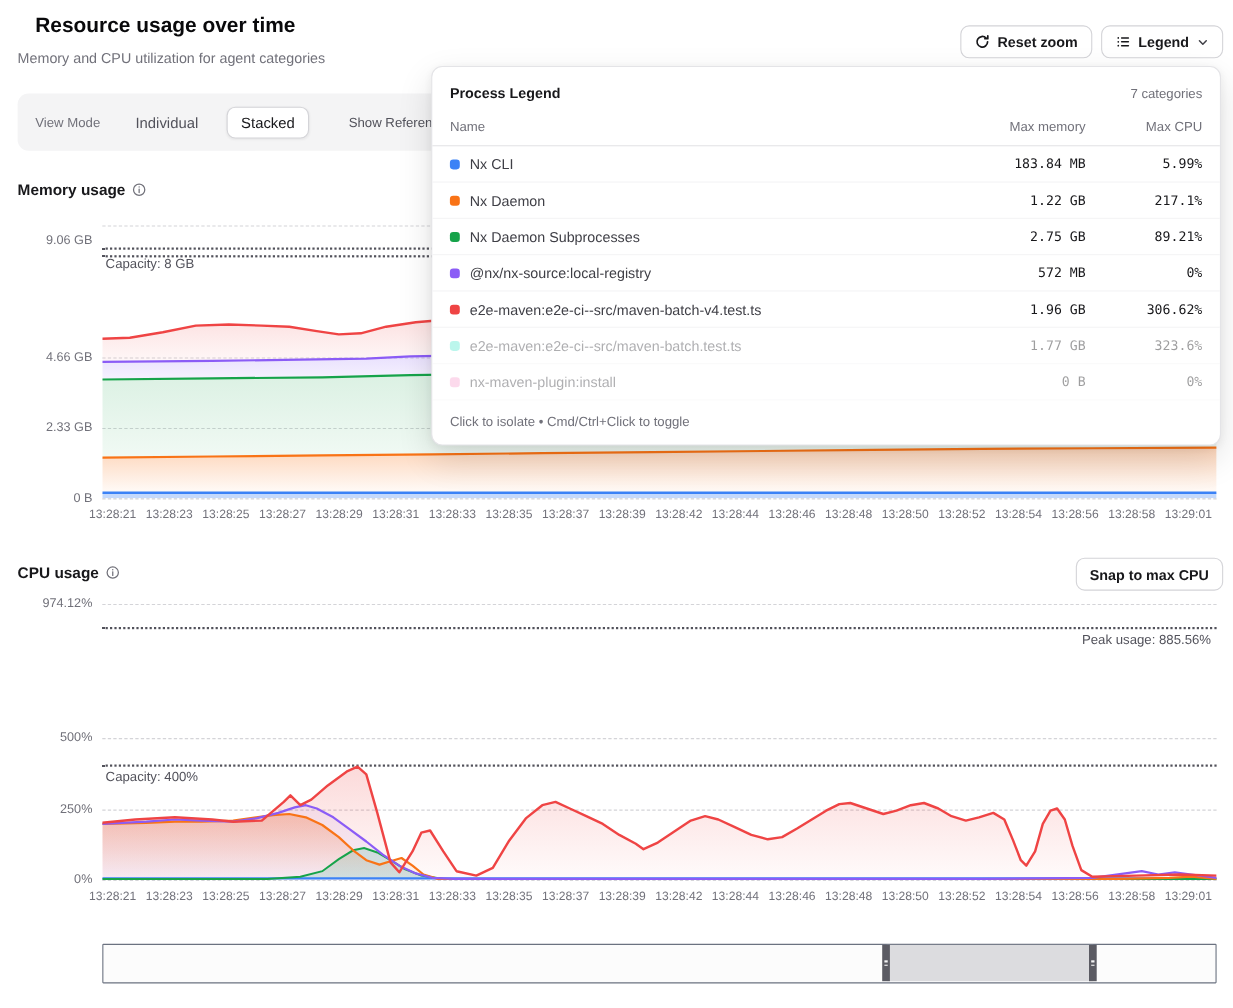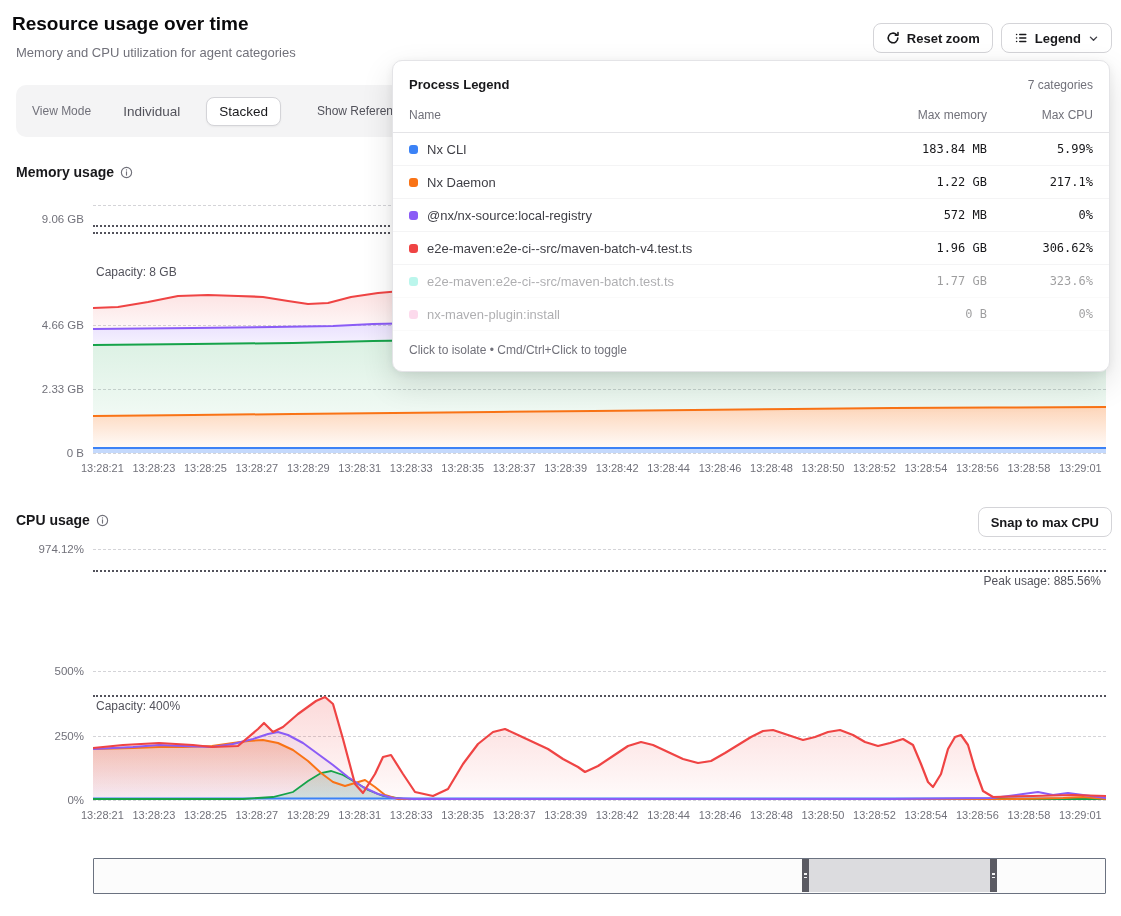--- a/index.html
+++ b/index.html
@@ -1,21 +1,21 @@
 <!DOCTYPE html>
 <html><head>
 <meta charset="utf-8">
 <style>
   * { margin:0; padding:0; box-sizing:border-box; }
   html,body { background:#fff; }
   body { font-family:"Liberation Sans", sans-serif; color:#18181b; }
   .page { position:relative; width:1121px; height:916px; background:#fff; overflow:hidden; }
 
   
-  .title { position:absolute; left:12px; top:13px; font-size:19px; font-weight:700; color:#09090b; }
+  .title { position:absolute; left:32px; top:13px; font-size:19px; font-weight:700; color:#09090b; }
   .subtitle { position:absolute; left:16px; top:45px; font-size:13px; color:#71717a; }
   .top-buttons { position:absolute; top:23px; right:9px; display:flex; gap:8px; }
   .btn { display:flex; align-items:center; gap:7px; height:30px; padding:0 12px; background:#fff;
          border:1px solid #d4d4d8; border-radius:8px; font-size:13px; font-weight:600; color:#18181b; cursor:pointer; }
   .btn svg { display:block; }
 
   
   .toolbar { position:absolute; left:16px; top:85px; width:1089px; height:52px; background:#f4f4f5;
              border-radius:10px; display:flex; align-items:center; padding:0 16px; gap:14px; }
   .vm-label { font-size:12px; color:#71717a; margin-right:6px; }
@@ -126,21 +126,21 @@
   <div class="gridline" style="top:325px;"></div>
   <div class="gridline" style="top:389px;"></div>
   <div class="gridline" style="top:453px;"></div>
   <div class="ytick" style="top:200px;margin-top:19px;">9.06 GB</div>
   <div class="ytick" style="top:325px;">4.66 GB</div>
   <div class="ytick" style="top:389px;">2.33 GB</div>
   <div class="ytick" style="top:453px;">0 B</div>
 
   <div class="refline" style="top:225px;"></div>
   <div class="refline" style="top:232px;"></div>
-  <div class="ref-caption" style="left:96px; top:233px;margin-top:32px;">Capacity: 8 GB</div>
+  <div class="ref-caption" style="left:96px; top:233px;">Capacity: 8 GB</div>
 
   <svg class="chart-svg" style="top:200px;" width="1013" height="253" viewBox="0 0 1013 253">
     <defs>
       <linearGradient id="gRed" x1="0" y1="0" x2="0" y2="1">
         <stop offset="0" stop-color="#ef4444" stop-opacity="0.22"></stop>
           <stop offset="1" stop-color="#ef4444" stop-opacity="0.04"></stop>
       </linearGradient>
       <linearGradient id="gPurple" x1="0" y1="0" x2="0" y2="1">
         <stop offset="0" stop-color="#8b5cf6" stop-opacity="0.22"></stop>
           <stop offset="1" stop-color="#8b5cf6" stop-opacity="0.08"></stop>
@@ -293,20 +293,26 @@
           <span class="pl-val pl-mem">183.84 MB</span>
           <span class="pl-val pl-cpu">5.99%</span>
         </div>
         <div class="pl-row">
           <span class="pl-dot" style="background: rgb(249, 115, 22);"></span>
           <span class="pl-name">Nx Daemon</span>
           <span class="pl-val pl-mem">1.22 GB</span>
           <span class="pl-val pl-cpu">217.1%</span>
         </div>
         <div class="pl-row">
+          <span class="pl-dot" style="background: rgb(22, 163, 74);"></span>
+          <span class="pl-name">Nx Daemon Subprocesses</span>
+          <span class="pl-val pl-mem">2.75 GB</span>
+          <span class="pl-val pl-cpu">89.21%</span>
+        </div>
+        <div class="pl-row">
           <span class="pl-dot" style="background: rgb(139, 92, 246);"></span>
           <span class="pl-name">@nx/nx-source:local-registry</span>
           <span class="pl-val pl-mem">572 MB</span>
           <span class="pl-val pl-cpu">0%</span>
         </div>
         <div class="pl-row">
           <span class="pl-dot" style="background: rgb(239, 68, 68);"></span>
           <span class="pl-name">e2e-maven:e2e-ci--src/maven-batch-v4.test.ts</span>
           <span class="pl-val pl-mem">1.96 GB</span>
           <span class="pl-val pl-cpu">306.62%</span>

